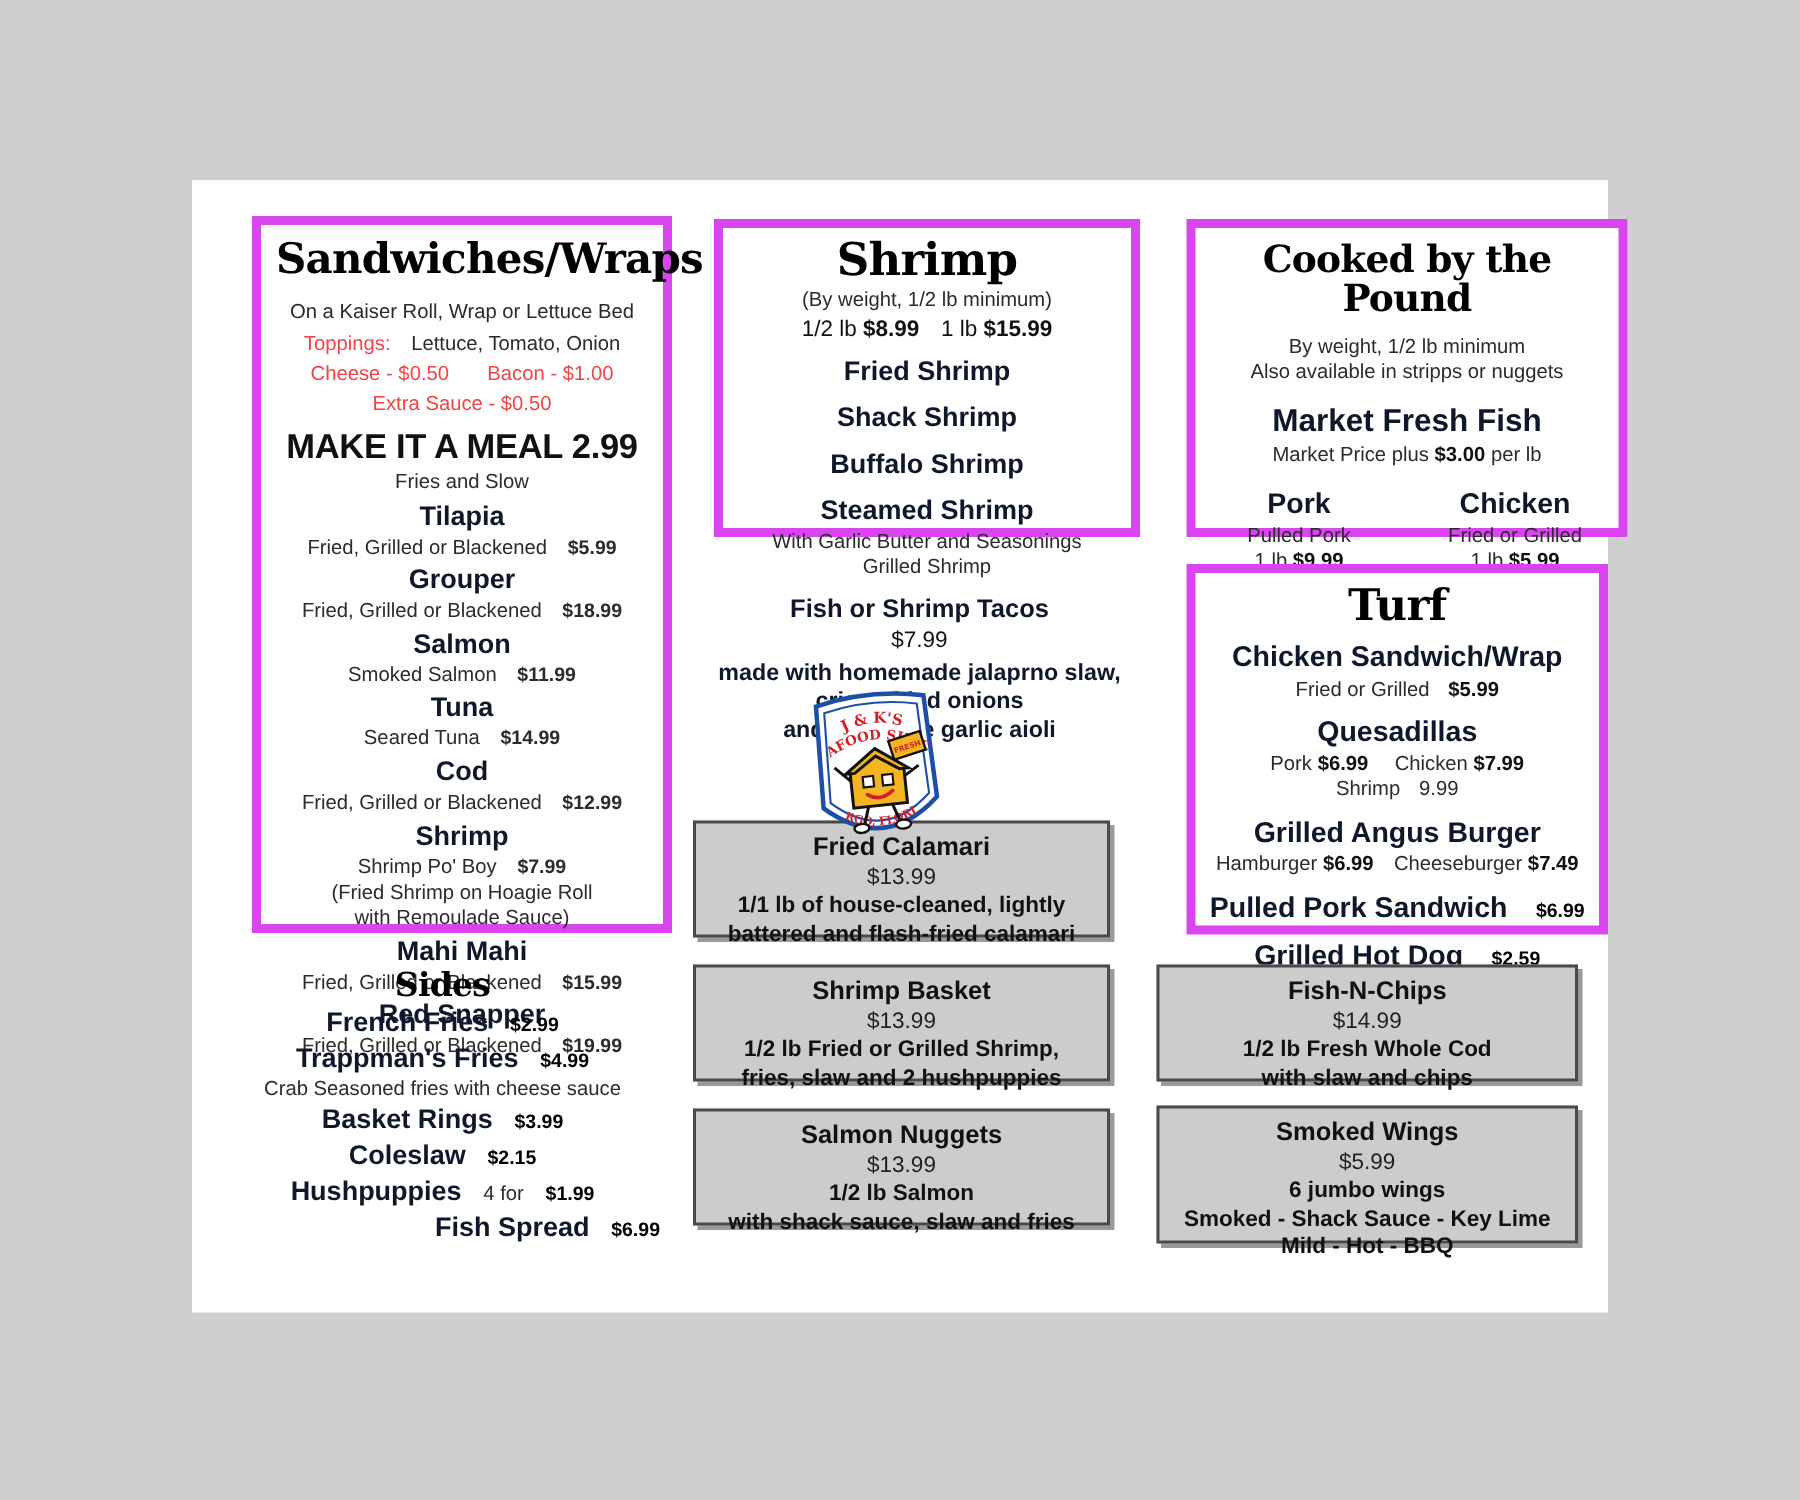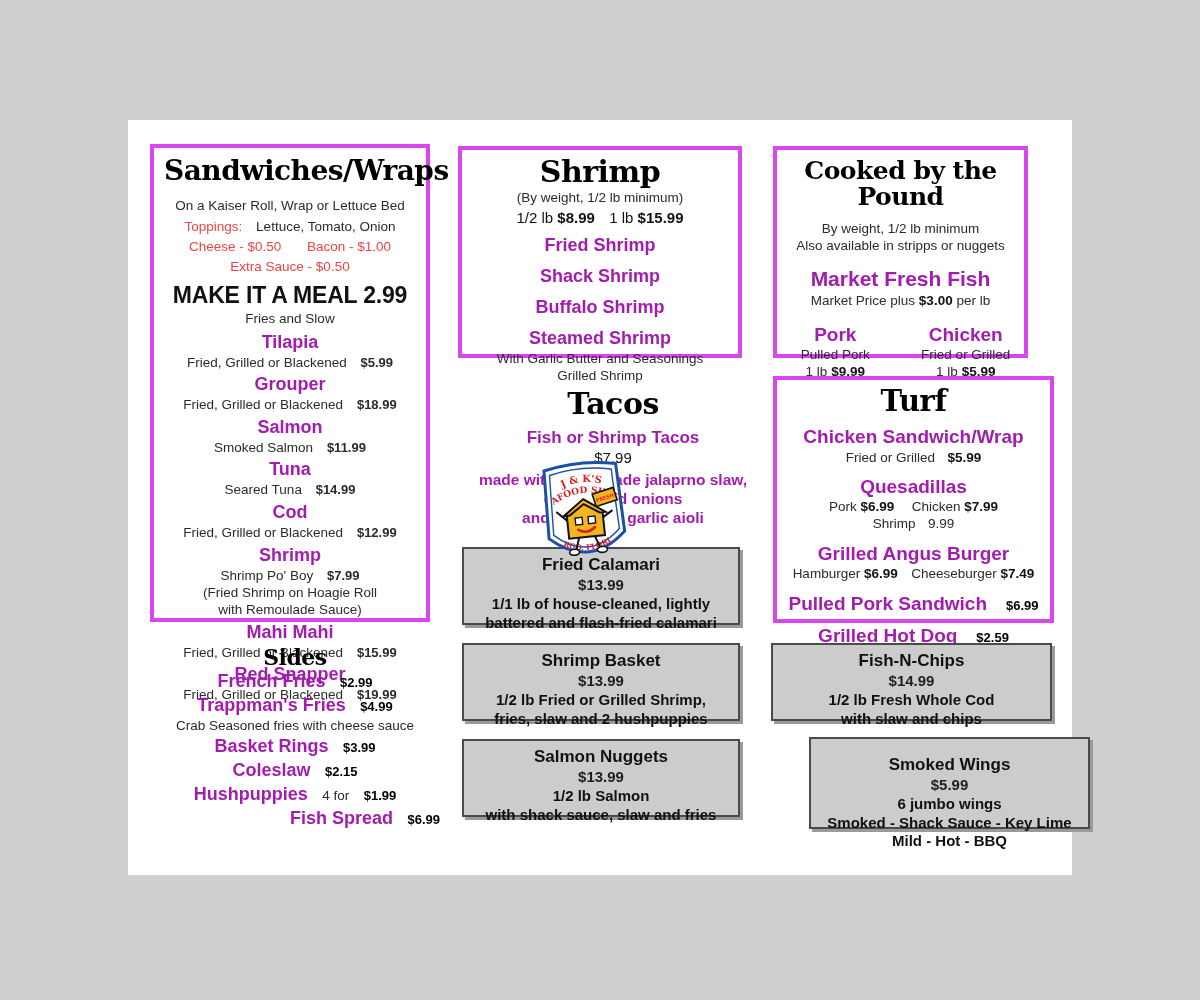--- a/index.html
+++ b/index.html
@@ -18,23 +18,24 @@
     left: 128px;
     top: 120px;
     width: 944px;
     height: 755px;
     background: #ffffff;
   }
 
   
   .panel {
     position: absolute;
-    border: 4px solid #d946ef;
+    border: 6px solid #d946ef;
     background: #ffffff;
     text-align: center;
+    margin-left: 18px;
   }
 
   
   .graybox {
     position: absolute;
     background: #cccccc;
     border: 2px solid #4a4a4a;
     box-shadow: 3px 3px 0 #9a9a9a;
     text-align: center;
   }
@@ -50,36 +51,36 @@
   .t-sand   { font-size: 28px; }
   .t-shrimp { font-size: 30px; }
   .t-pound  { font-size: 25px; }
   .t-tacos  { font-size: 30px; }
   .t-turf   { font-size: 29px; }
   .t-sides  { font-size: 22px; }
 
   .item {
     font-size: 16.5px;
     font-weight: 700;
-    color: #a21caf;
+    color: #0f172a;
     line-height: 1.22;
   }
   .item-lg { font-size: 18px; }
   .desc {
     font-size: 13.5px;
     font-weight: 400;
     color: #2b2b2b;
     line-height: 1.28;
   }
   .desc-b { font-weight: 400; color: #ef4444; }
   .price  { font-weight: 700; color: #111; text-align: center; }
   .price-sm { font-size: 13px; font-weight: 700; }
 
   .gb-title { font-size: 17px; font-weight: 700; color: #111; line-height: 1.2; }
-  .gb-price { font-size: 15px; font-weight: 700; color: #1f1f1f; line-height: 1.3; }
+  .gb-price { font-size: 15px; font-weight: 400; color: #1f1f1f; line-height: 1.3; }
   .gb-desc  { font-size: 15px; font-weight: 700; color: #111; line-height: 1.25; }
 
   .two-col { display: flex; justify-content: center; gap: 34px; }
   .sp { display: inline-block; width: 10px; }
 
   
   #logo-badge {
     position: absolute;
     left: 411px;
     top: 337px;
@@ -221,29 +222,28 @@
     </div>
     <div class="item" style="font-size:18px;margin-top:9px;">Fried Shrimp</div>
     <div class="item" style="font-size:18px;margin-top:9px;">Shack Shrimp</div>
     <div class="item" style="font-size:18px;margin-top:9px;">Buffalo Shrimp</div>
     <div class="item" style="font-size:18px;margin-top:9px;">Steamed Shrimp</div>
     <div class="desc">With Garlic Butter and Seasonings</div>
     <div class="desc">Grilled Shrimp</div>
   </div>
 
   <div style="position:absolute; left:340px; top:268px; width:290px; text-align:center;">
-    <div class="display t-tacos">Tacos</div>
     <div class="item" style="font-size:17px;margin-top:8px;">Fish or Shrimp Tacos</div>
     <div style="font-size:15px;color:#111;margin-top:1px;">$7.99</div>
     <div class="item" style="font-size:15.5px;margin-top:5px;">made with homemade jalaprno slaw,</div>
     <div class="item" style="font-size:15.5px;">crispy fried onions</div>
     <div class="item" style="font-size:15.5px;">and Key Lime garlic aioli</div>
   </div>
 
-  <div class="panel" style="left:645px; top:26px; width:255px; height:212px; padding:8px 10px 4px;">
+  <div class="panel" style="left:645px; top:26px; width:294px; height:212px; padding:8px 10px 4px;">
     <div class="display t-pound">Cooked by the Pound</div>
     <div class="desc" style="margin-top:9px;">By weight, 1/2 lb minimum</div>
     <div class="desc">Also available in stripps or nuggets</div>
     <div class="item" style="font-size:21px;margin-top:12px;">Market Fresh Fish</div>
     <div class="desc">
       <span>Market Price plus</span>
       <span class="price">$3.00</span>
       <span>per lb</span>
     </div>
     <div class="two-col" style="margin-top:14px;">
@@ -328,21 +328,21 @@
     <div class="gb-desc">with shack sauce, slaw and fries</div>
   </div>
 
   <div class="graybox" style="left:643px; top:523px; width:281px; height:78px; padding-top:6px;">
     <div class="gb-title">Fish-N-Chips</div>
     <div class="gb-price">$14.99</div>
     <div class="gb-desc">1/2 lb Fresh Whole Cod</div>
     <div class="gb-desc">with slaw and chips</div>
   </div>
 
-  <div class="graybox" style="left:643px; top:617px; width:281px; height:92px; padding-top:16px;margin-left:38px;">
+  <div class="graybox" style="left:643px; top:617px; width:281px; height:92px; padding-top:6px;">
     <div class="gb-title">Smoked Wings</div>
     <div class="gb-price">$5.99</div>
     <div class="gb-desc">6 jumbo wings</div>
     <div class="gb-desc">Smoked - Shack Sauce - Key Lime</div>
     <div class="gb-desc">Mild - Hot - BBQ</div>
   </div>
 
   <div id="logo-badge">
     <svg viewBox="0 0 92 120" width="92" height="120" aria-hidden="true">
       <g transform="rotate(-6 46 60)">

